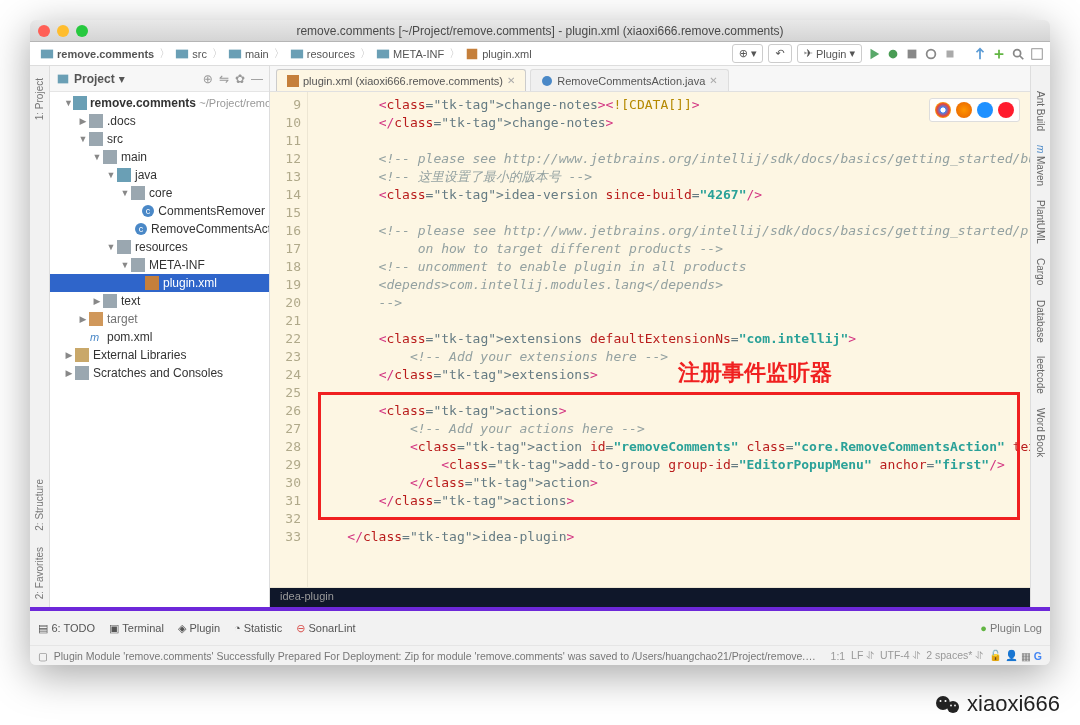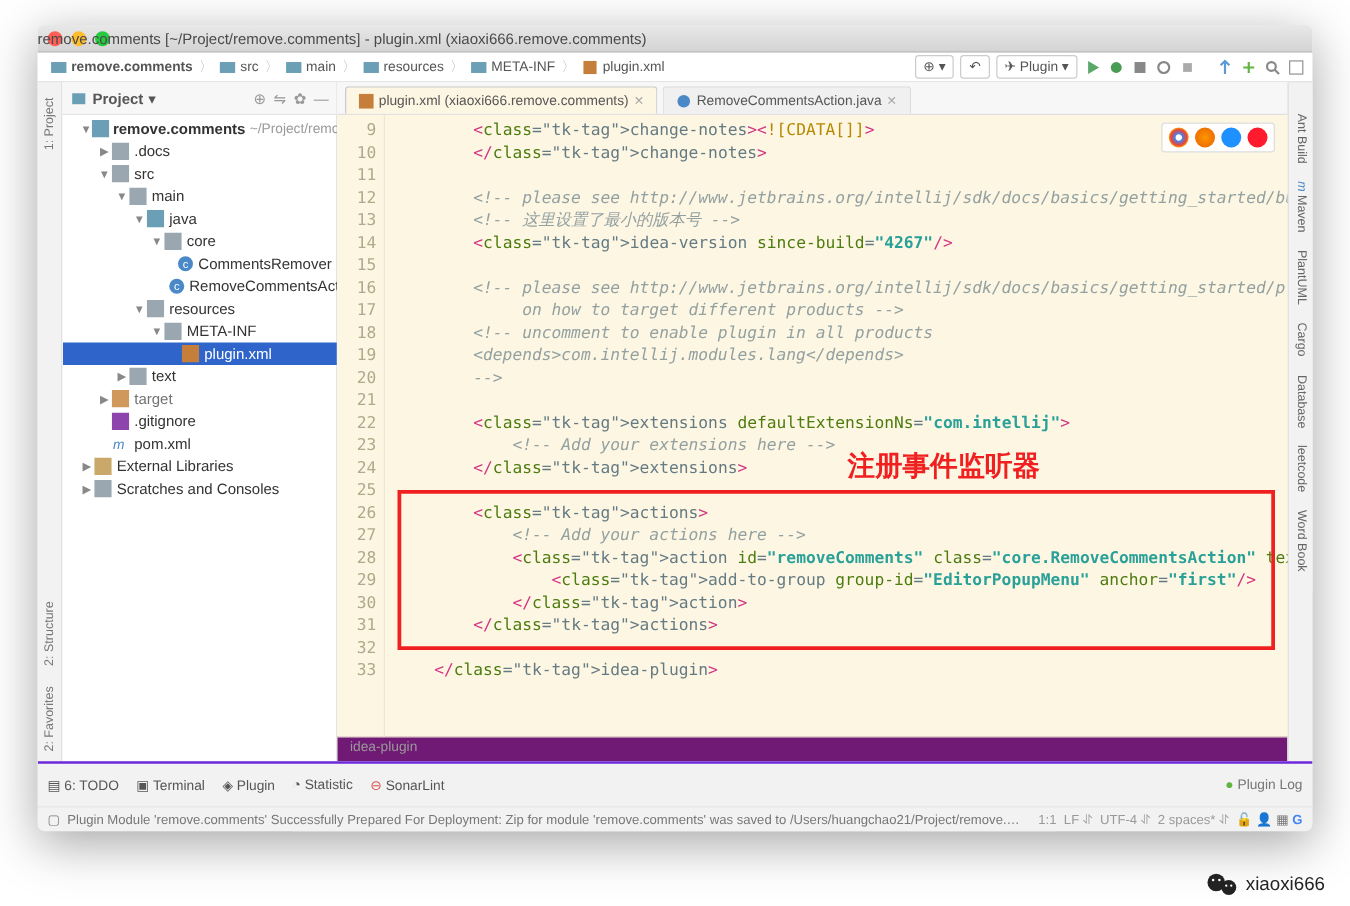--- a/index.html
+++ b/index.html
@@ -2,21 +2,21 @@
 <html><head>
 <meta charset="utf-8">
 <style>
 * { margin: 0; padding: 0; box-sizing: border-box; }
 body { font-family: -apple-system, "Helvetica Neue", Arial, sans-serif; font-size: 12px; background: #fff; width: 1080px; height: 725px; position: relative; overflow: hidden; }
 .window { position: absolute; top: 20px; left: 30px; right: 30px; bottom: 60px; background: #f2f2f2; border-radius: 6px; box-shadow: 0 10px 40px rgba(0,0,0,0.35); display: flex; flex-direction: column; overflow: hidden; }
 .titlebar { height: 22px; background: linear-gradient(#e8e8e8,#d4d4d4); display: flex; align-items: center; padding: 0 8px; border-bottom: 1px solid #b5b5b5; position: relative; }
 .traffic { display: flex; gap: 7px; }
 .tl { width: 12px; height: 12px; border-radius: 50%; }
 .tl.red { background: #ff5f56; } .tl.yel { background: #ffbd2e; } .tl.grn { background: #27c93f; }
-.titletext { position: absolute; left: 0; right: 0; text-align: left; font-size: 12px; color: #4a4a4a; pointer-events: none; }
+.titletext { position: absolute; left: 0; right: 0; text-align: center; font-size: 12px; color: #4a4a4a; pointer-events: none; }
 .crumbs { height: 24px; background: #fff; border-bottom: 1px solid #ddd; display: flex; align-items: center; padding: 0 6px; font-size: 11px; color: #555; }
 .crumbs .seg { display: flex; align-items: center; gap: 3px; padding: 0 4px; }
 .crumbs .sep { color: #bbb; margin: 0 1px; }
 .fico { width: 14px; height: 14px; display: inline-block; }
 .toolbar-right { margin-left: auto; display: flex; align-items: center; gap: 5px; }
 .tbtn { border: 1px solid #ccc; background: #fff; border-radius: 3px; padding: 2px 6px; font-size: 11px; color: #555; display: flex; align-items: center; gap: 3px; }
 .ticon { width: 14px; height: 14px; color: #888; }
 .ticon.green { color: #59a869; }
 .ticon.bug { color: #499c54; }
 .body { flex: 1; display: flex; min-height: 0; }
@@ -39,30 +39,30 @@
 .tab { height: 22px; padding: 0 10px; border: 1px solid #ddd; border-bottom: none; border-radius: 3px 3px 0 0; background: #f0f0f0; display: flex; align-items: center; gap: 4px; font-size: 11px; color: #555; margin-right: 4px; }
 .tab.active { background: #fdf6e3; border-color: #ccc; }
 .tab .x { color: #aaa; font-size: 10px; }
 .code { flex: 1; display: flex; background: #fdf6e3; min-height: 0; position: relative; font-family: Menlo, Consolas, monospace; font-size: 13px; line-height: 18px; }
 .gut { width: 38px; background: #fdf6e3; border-right: 1px solid #ede6d3; text-align: right; padding: 4px 6px 4px 0; color: #b0a98a; }
 .lines { flex: 1; padding: 4px 0 4px 8px; white-space: pre; overflow: hidden; color: #657b83; position: relative; }
 .redbox { position: absolute; border: 3px solid #f02020; }
 .annot { position: absolute; color: #f02020; font-weight: bold; font-size: 22px; font-family: Liberation Sans, sans-serif; }
 .browsers { position: absolute; top: 6px; right: 10px; background: rgba(255,255,255,0.9); border: 1px solid #ddd; border-radius: 3px; padding: 3px 5px; display: flex; gap: 5px; }
 .browsers span { width: 16px; height: 16px; border-radius: 50%; display: inline-block; }
-.tk-attr { color: #4d7c0f; }
+.tk-attr { color: #b91c1c; }
 .tk-str { color: #2aa198; font-weight: bold; }
 .tk-cmt { color: #93a1a1; font-style: italic; }
 .tk-cd { color: #b58900; }
 .tk-br { color: #d33682; }
-.crumb2 { height: 20px; background: #701a75; border-top: 1px solid #ede6d3; font-size: 11px; color: #999; padding: 2px 10px; }
-.status { height: 22px; background: #f2f2f2; border-top: 2px solid #6d28d9; display: flex; align-items: center; padding: 17px 8px; gap: 14px; font-size: 11px; color: #555; }
+.crumb2 { height: 20px; background: #0f172a; border-top: 1px solid #ede6d3; font-size: 11px; color: #999; padding: 2px 10px; }
+.status { height: 22px; background: #f2f2f2; border-top: 4px solid #6d28d9; display: flex; align-items: center; padding: 17px 8px; gap: 14px; font-size: 11px; color: #555; }
 .status .sp { margin-left: auto; display: flex; gap: 10px; align-items: center; color: #777; }
 .status2 { height: 20px; background: #f2f2f2; border-top: 1px solid #e5e5e5; display: flex; align-items: center; padding: 0 8px; font-size: 10.5px; color: #777; }
-.watermark { position: absolute; bottom: 8px; right: 20px; display: flex; align-items: center; gap: 6px; color: #222; font-size: 15px; font-weight: 500; }
+.watermark { position: absolute; bottom: 8px; right: 20px; display: flex; align-items: center; gap: 6px; color: #222; font-size: 22px; font-weight: 500; }
 .watermark .wico { width: 26px; height: 20px; position: relative; }
 svg { display: block; }
 .dim2 { color: #999; }
 </style>
 </head>
 <body>
 
 <div class="window">
   <div class="titlebar">
     <div class="traffic">
@@ -285,29 +285,20 @@
               <svg width="14" height="14">
                 <rect width="14" height="14" fill="#d0985b"></rect>
               </svg>
             </span>
             <span style="color:#737373">target</span>
           </div>
         <div class="node indent2">
             <span class="arr"></span>
             <span class="ic">
               <svg width="14" height="14">
-                <rect width="14" height="14" fill="#8e44ad"></rect>
-              </svg>
-            </span>
-            <span>.gitignore</span>
-          </div>
-        <div class="node indent2">
-            <span class="arr"></span>
-            <span class="ic">
-              <svg width="14" height="14">
                 <text x="1" y="11" fill="#4a88c7" font-size="11" font-style="italic">m</text>
               </svg>
             </span>
             <span>pom.xml</span>
           </div>
         <div class="node indent1">
             <span class="arr">▶</span>
             <span class="ic">
               <svg width="14" height="14">
                 <rect width="14" height="14" fill="#c9a86a"></rect>

